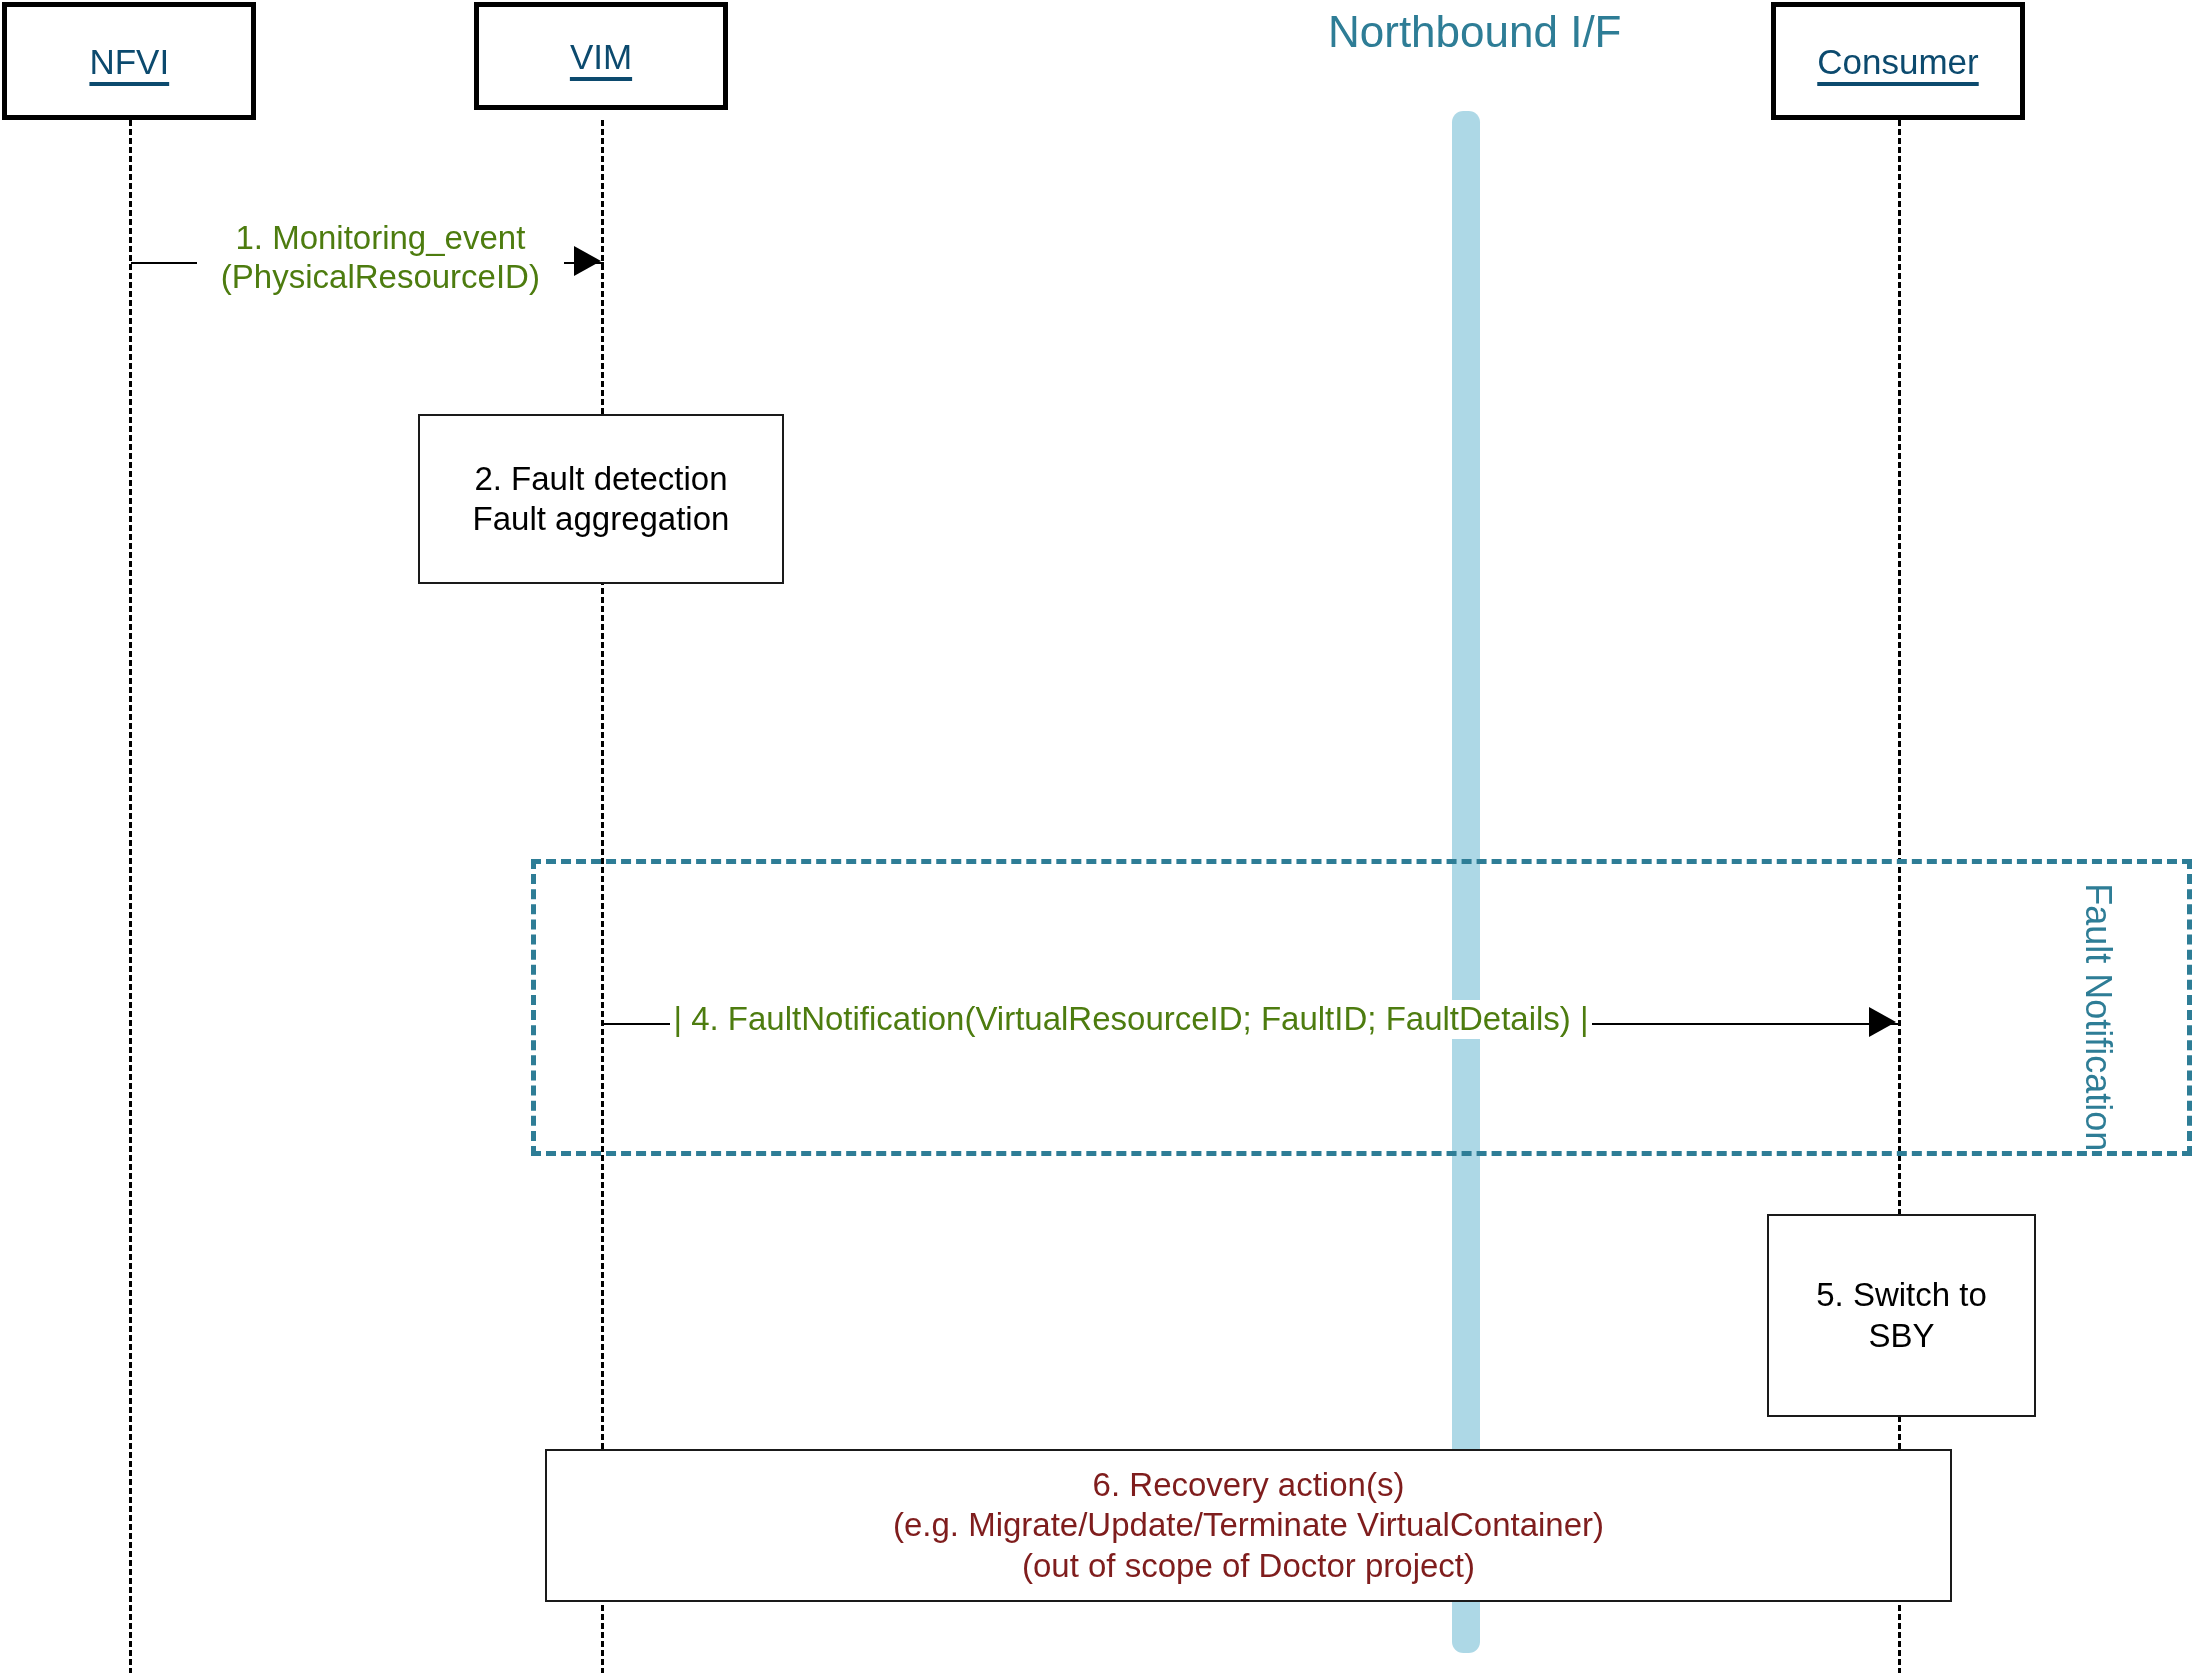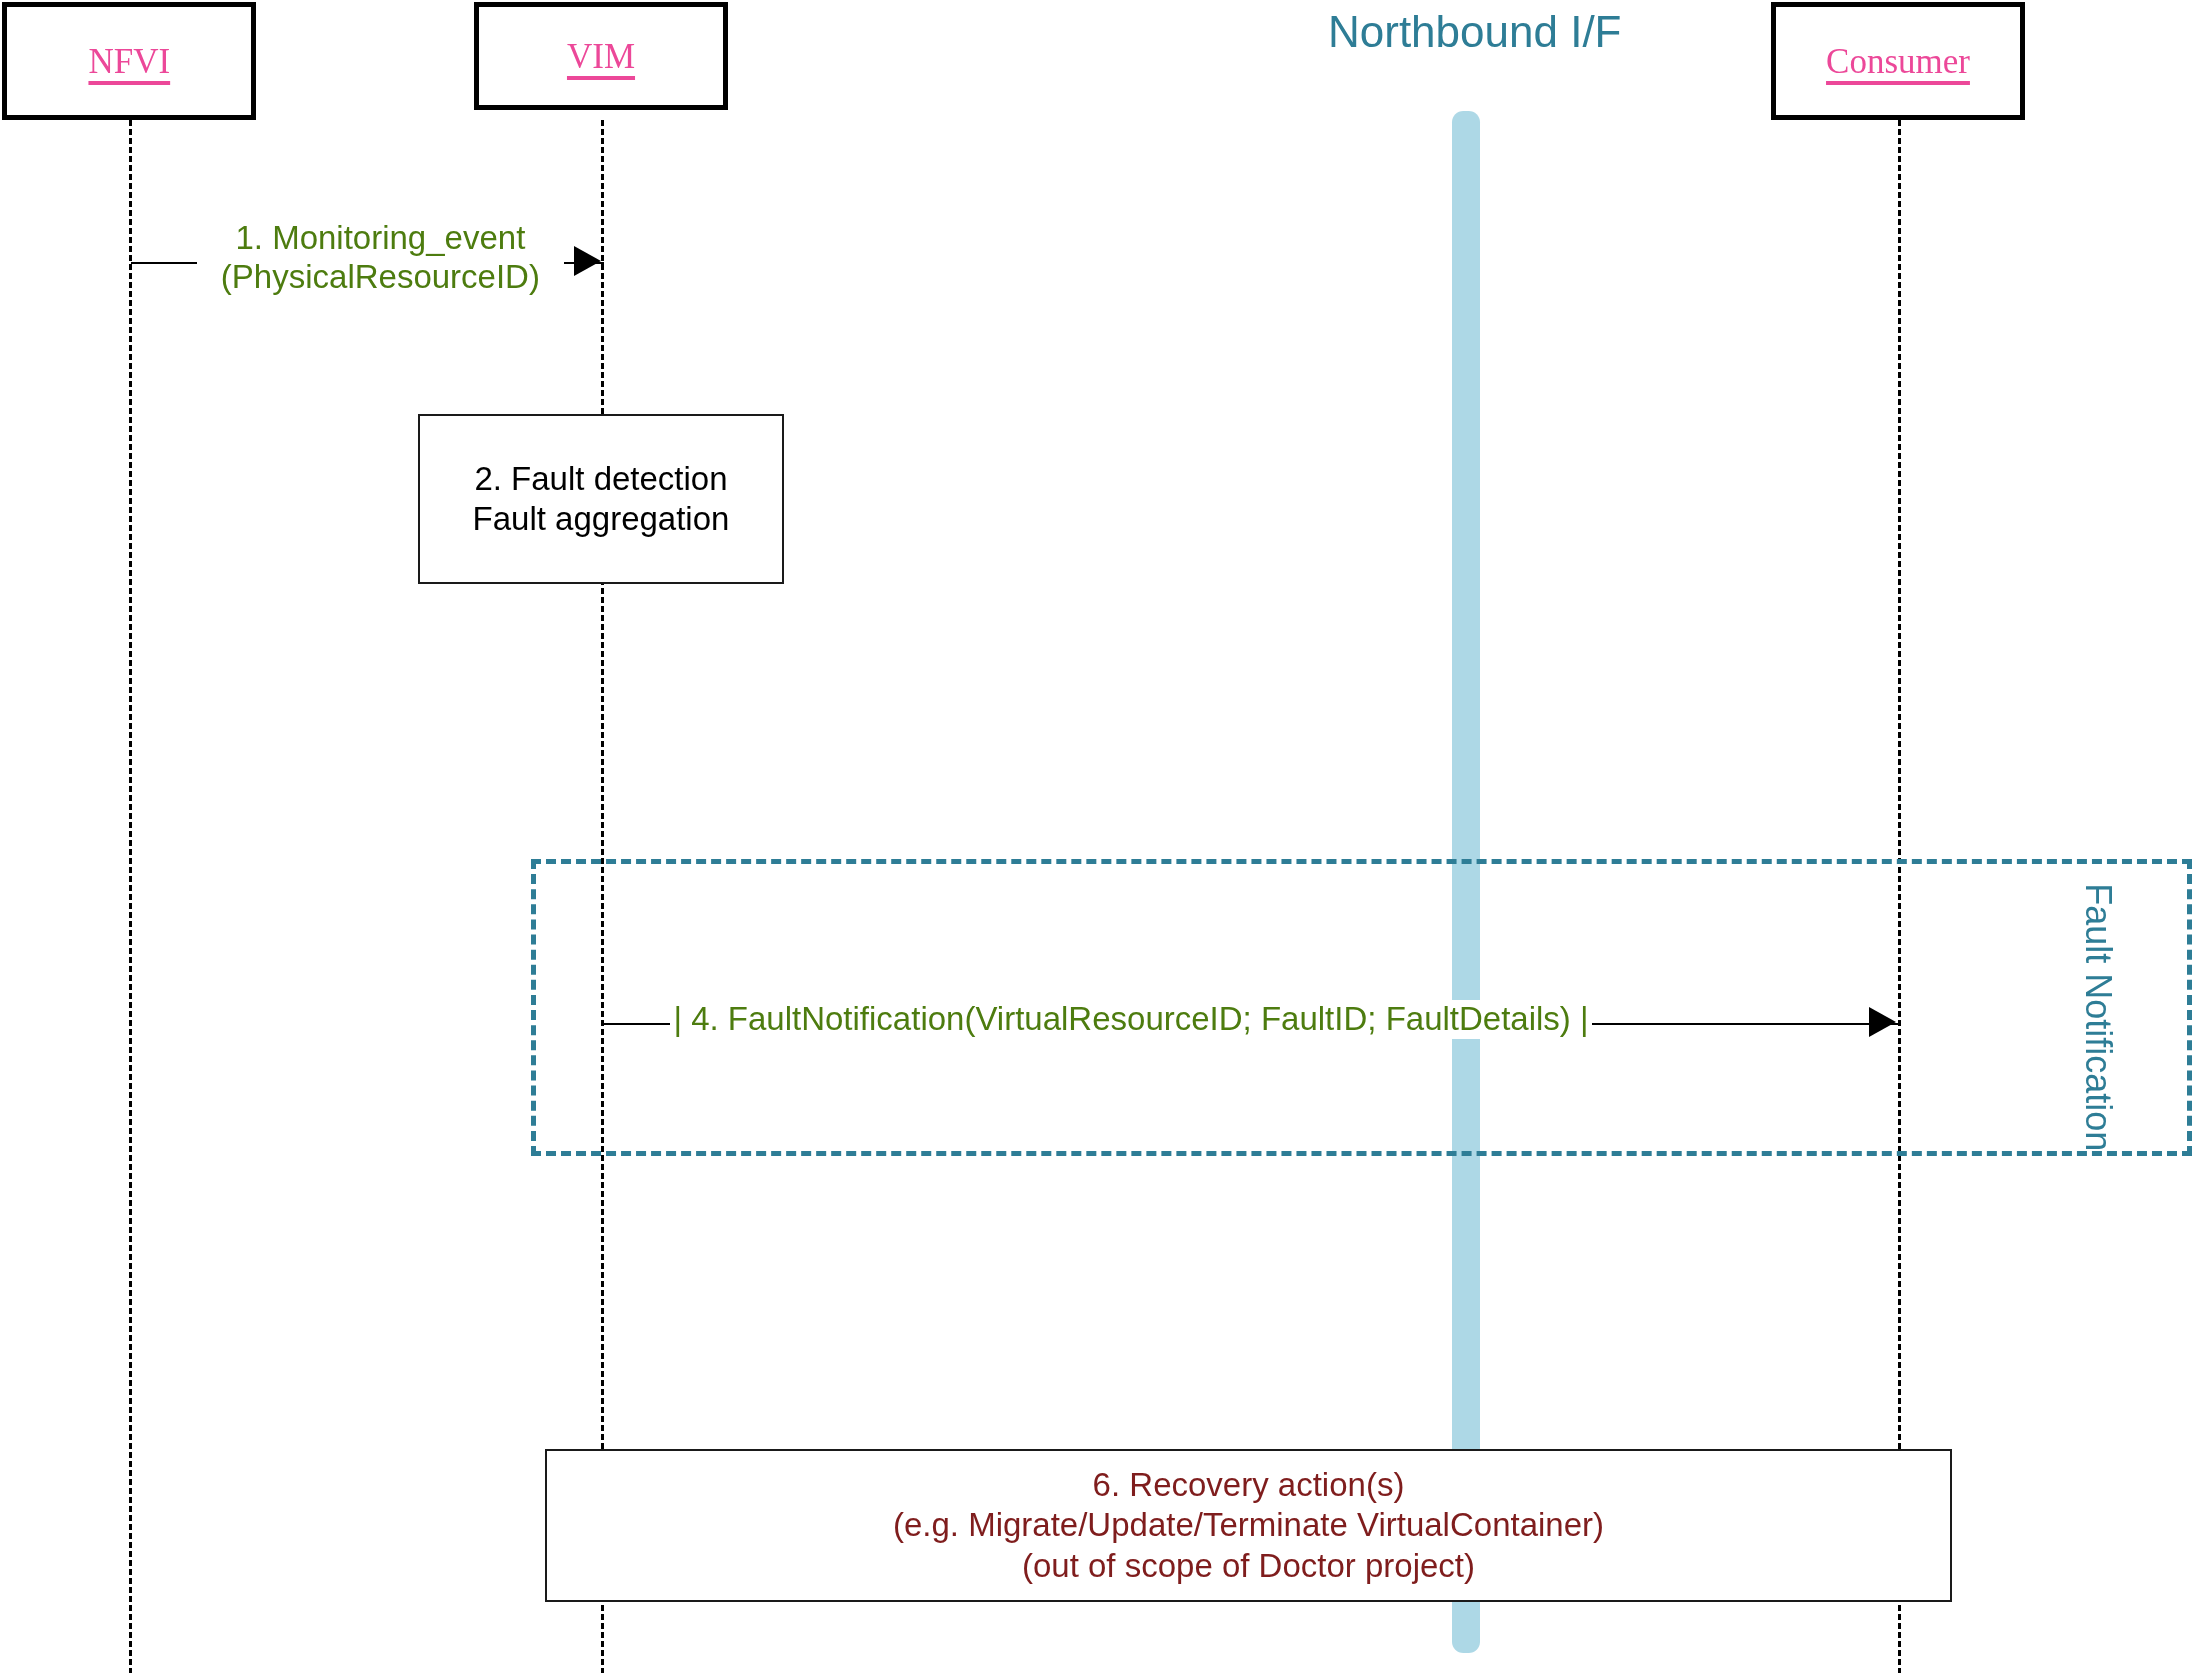--- a/index.html
+++ b/index.html
@@ -35,26 +35,25 @@
     position: absolute;
     box-sizing: border-box;
     border: 5px solid #000000;
     background: #ffffff;
     display: flex;
     align-items: center;
     justify-content: center;
   }
   .participant-label {
     font-size: 35px;
-    color: #ec4899;
+    color: #0c4a6e;
     text-decoration: underline;
     text-underline-offset: 7.9px;
     text-decoration-thickness: 3.9px;
     line-height: 1;
-    font-family: Liberation Serif, serif;
   }
 
   
   .nb-title {
     position: absolute;
     font-size: 44px;
     color: #2E7D96;
     white-space: nowrap;
     line-height: 1;
     margin-left: 40px;
@@ -168,20 +167,24 @@
 
   <div class="fragment" style="left:531px; top:859px; width:1661px; height:297px;"></div>
   <div class="fragment-label" style="left:1974px; top:987px; width:248px;">Fault Notification</div>
 
   <div class="msg-line" style="left:602px; top:1023px; width:1297px;"></div>
   <div class="msg-head" style="left:1869px; top:1007px;"></div>
   <div class="msg-label" style="left:670px; top:1000px;">
     <span>| 4. FaultNotification(VirtualResourceID; FaultID; FaultDetails) |</span>
   </div>
 
+  <div class="action-box" style="left:1767px; top:1214px; width:269px; height:203px;">
+    <div class="line">5. Switch to</div>
+    <div class="line">SBY</div>
+  </div>
 
   <div class="action-box muted" style="left:545px; top:1449px; width:1407px; height:153px;">
     <div class="line">6. Recovery action(s)</div>
     <div class="line">(e.g. Migrate/Update/Terminate VirtualContainer)</div>
     <div class="line">(out of scope of Doctor project)</div>
   </div>
 
 </div>
 
 

